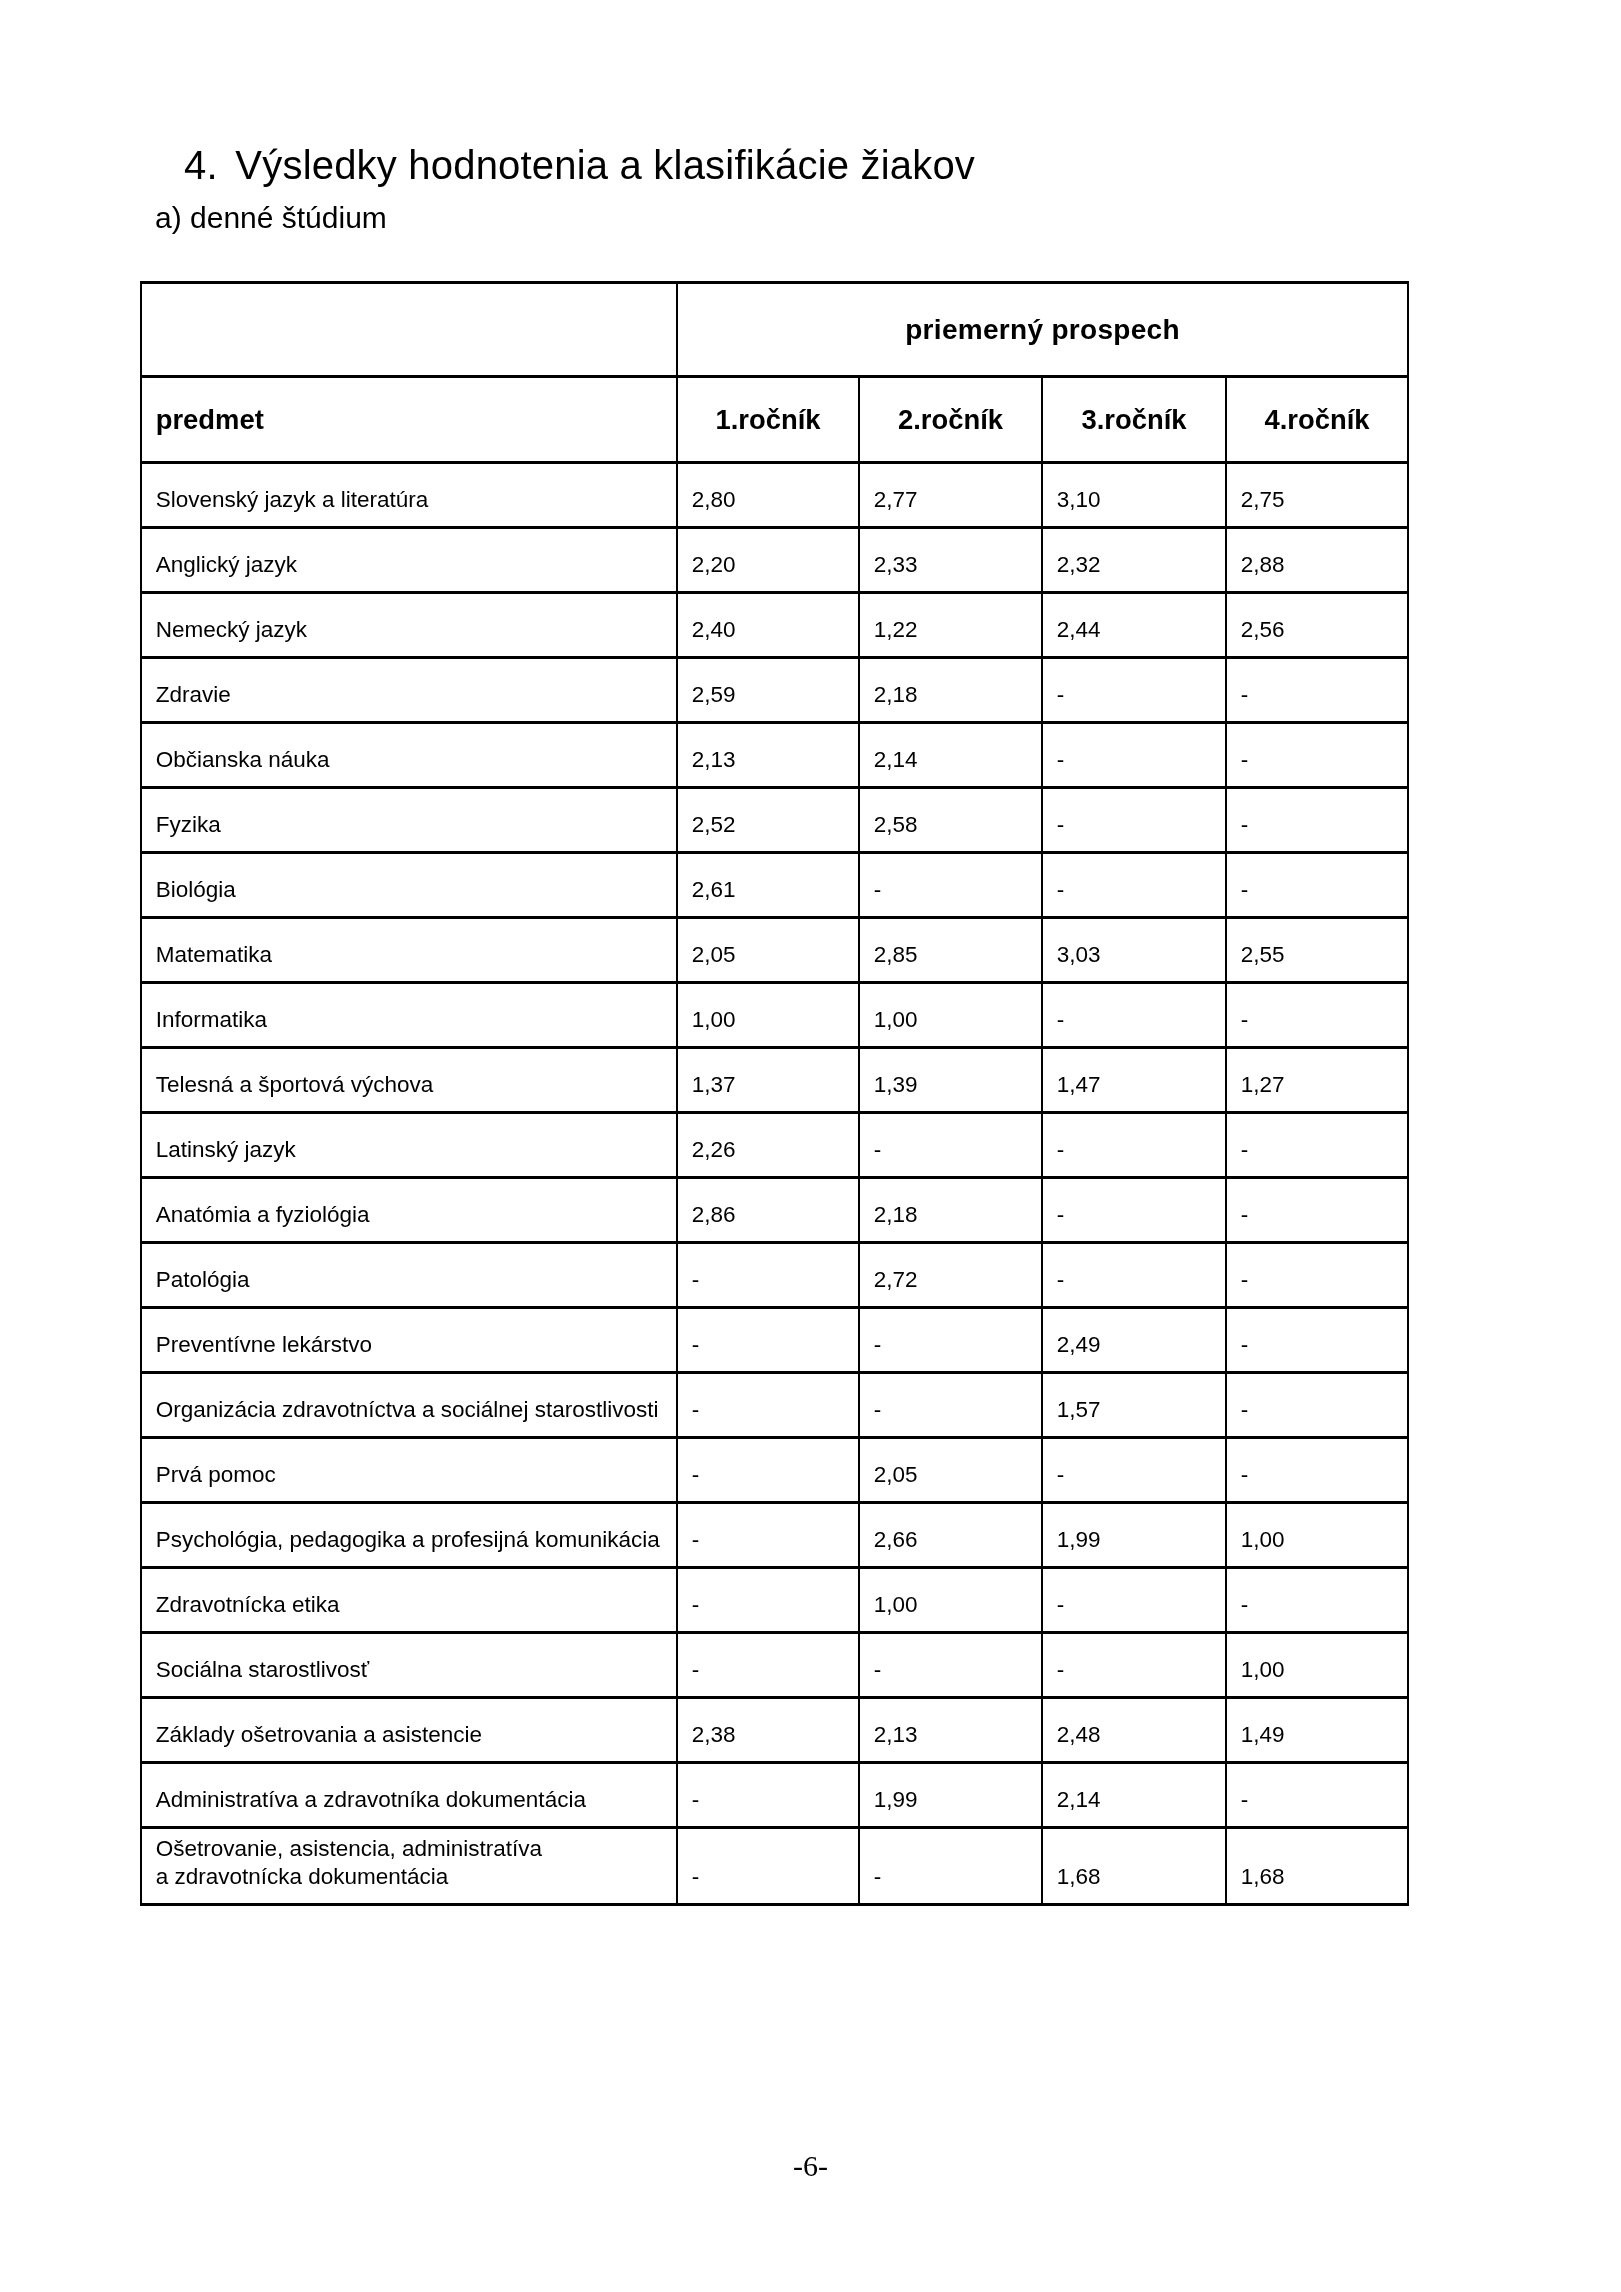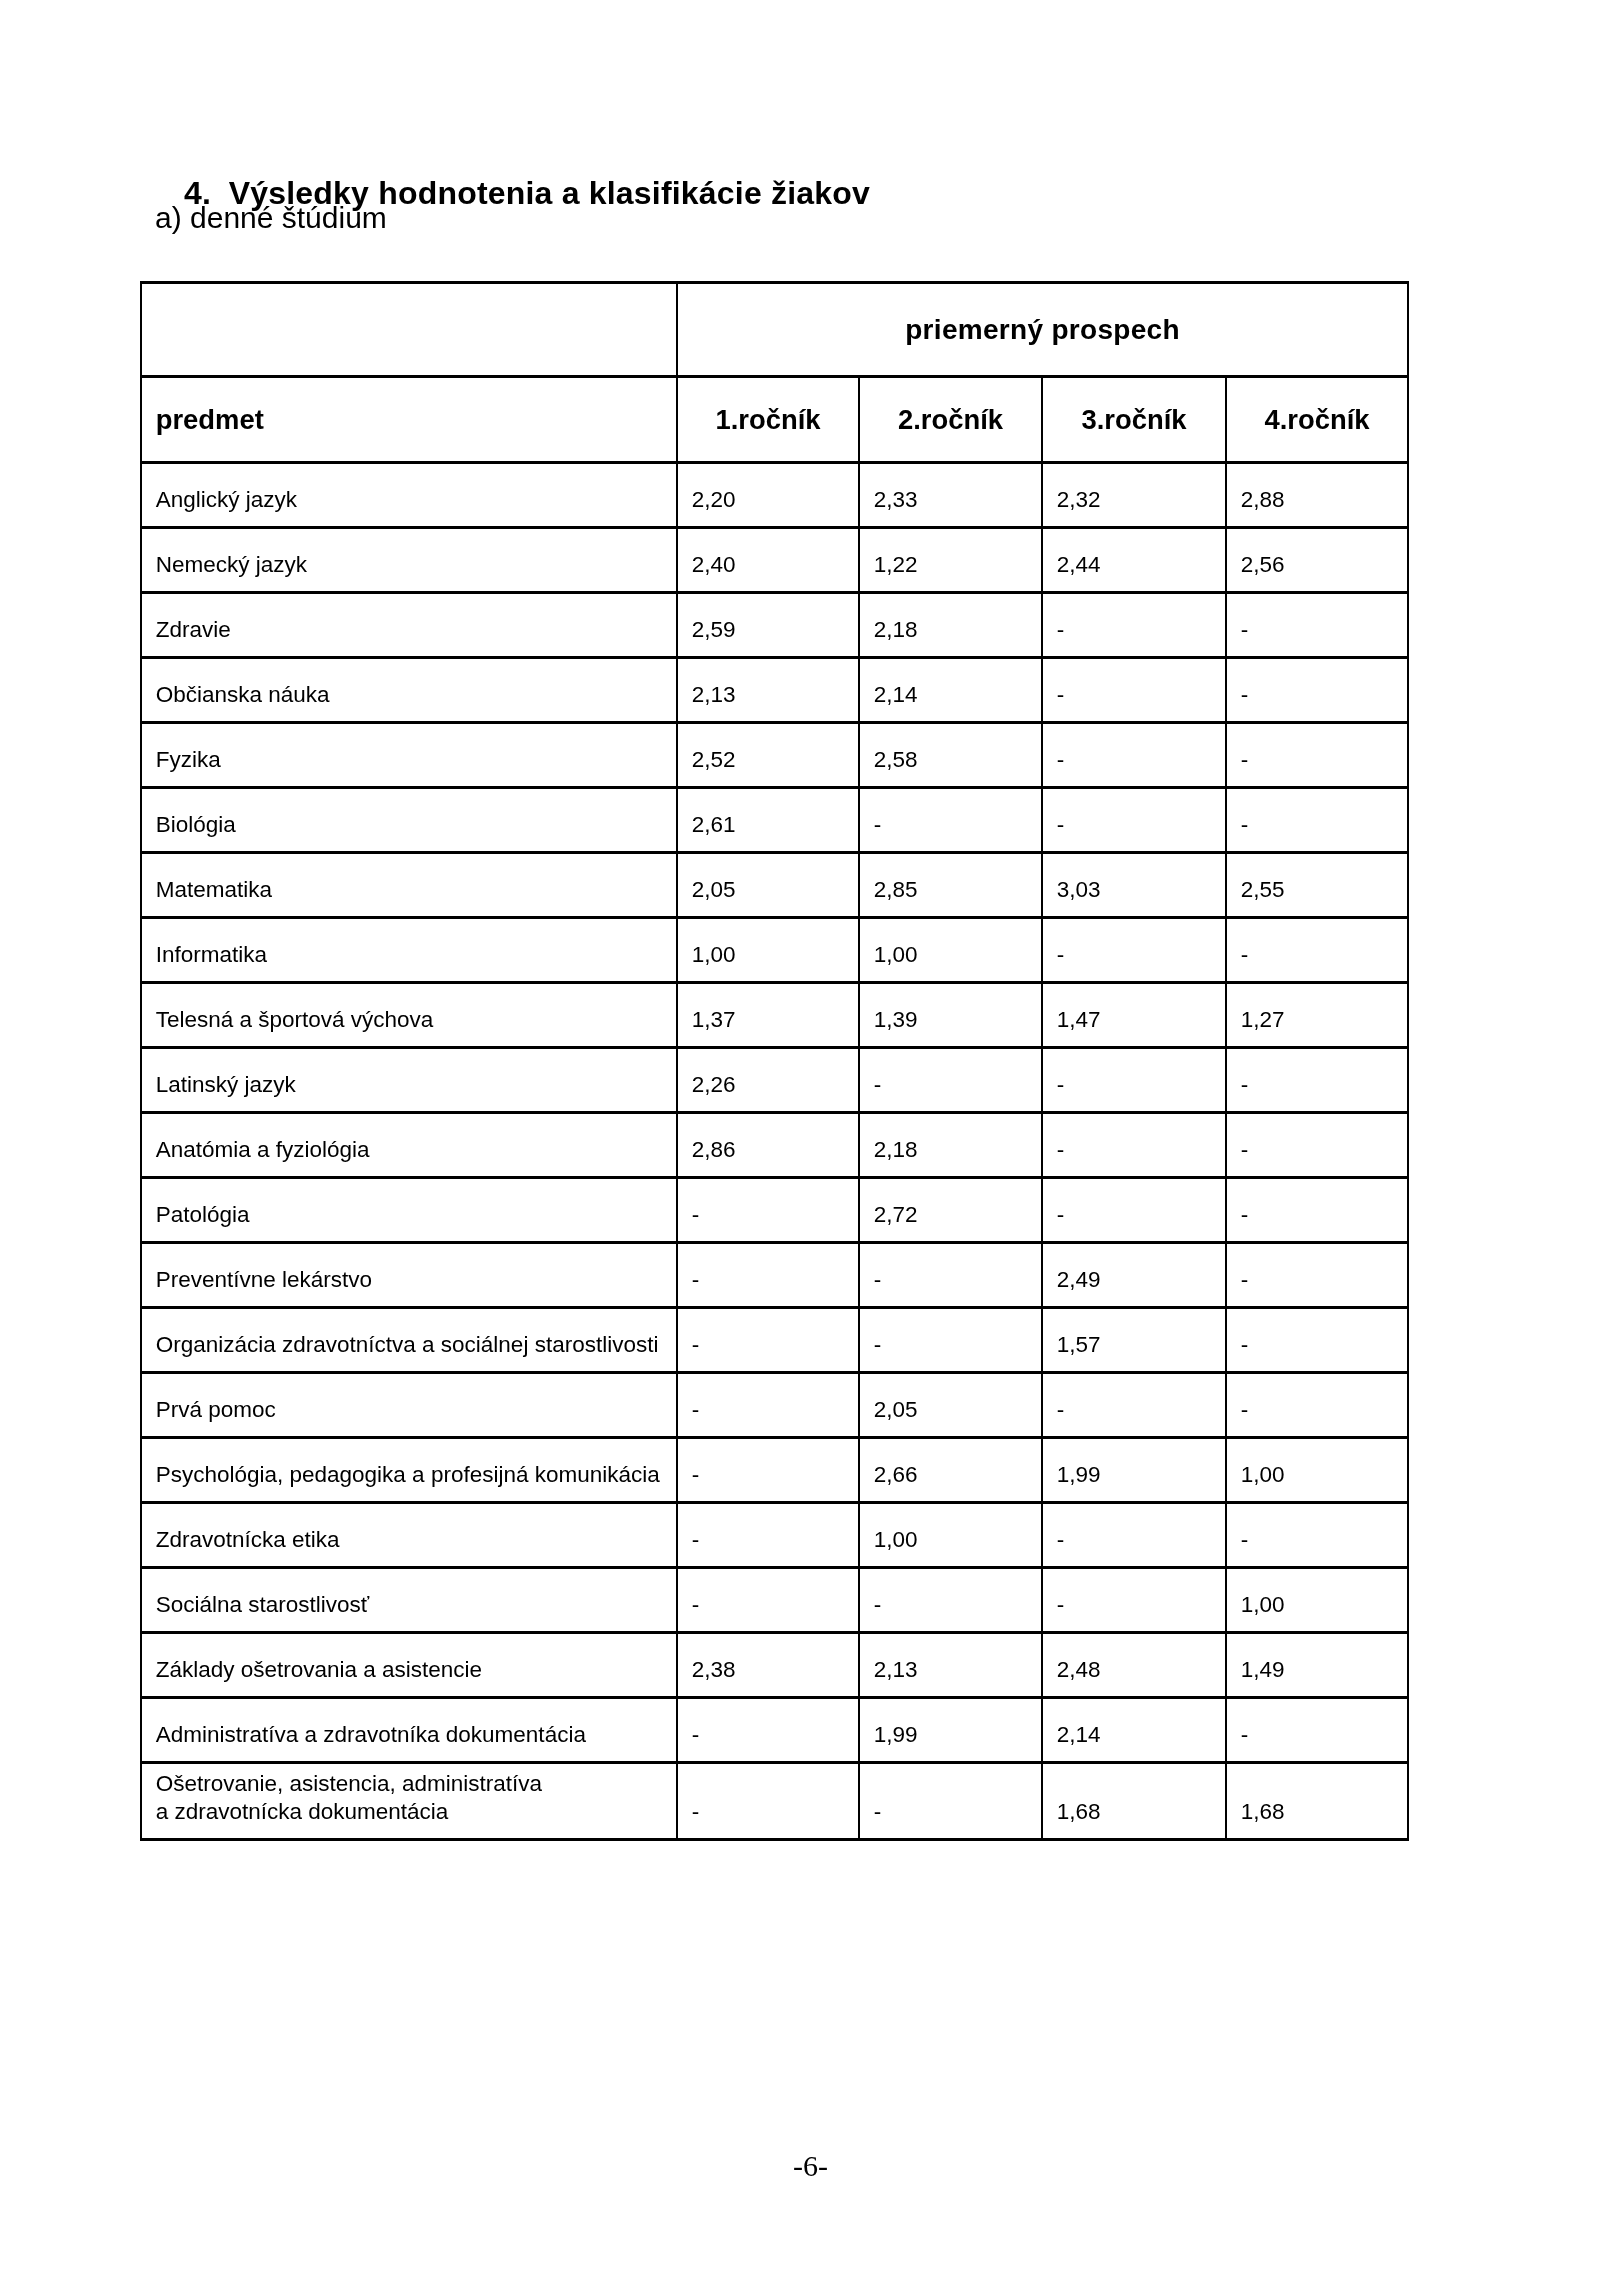--- a/index.html
+++ b/index.html
@@ -10,25 +10,24 @@
     margin: 0 auto;
     background: #ffffff;
     color: #000000;
     font-family: "Liberation Sans", sans-serif;
     overflow: hidden;
   }
   .heading {
     position: absolute;
     left: 184px;
     top: 143px;
-    font-size: 32px;
-    font-weight: bold;
+    font-size: 40px;
+    font-weight: normal;
     letter-spacing: 0.2px;
     white-space: nowrap;
-    margin-top: 32px;
   }
   .heading .num { display: inline-block; margin-right: 17.6px; }
   .subheading {
     position: absolute;
     left: 155px;
     top: 201px;
     font-size: 30px;
     white-space: nowrap;
   }
   table.grades {
@@ -108,20 +107,27 @@
       <tr class="cols-row">
         <th class="subject-head">predmet</th>
         <th class="col-head">1.ročník</th>
         <th class="col-head">2.ročník</th>
         <th class="col-head">3.ročník</th>
         <th class="col-head">4.ročník</th>
       </tr>
     </thead>
     <tbody id="rows">
         <tr>
+          <td class="subject">Slovenský jazyk a literatúra</td>
+          <td class="grade">2,80</td>
+          <td class="grade">2,77</td>
+          <td class="grade">3,10</td>
+          <td class="grade">2,75</td>
+        </tr>
+        <tr>
           <td class="subject">Anglický jazyk</td>
           <td class="grade">2,20</td>
           <td class="grade">2,33</td>
           <td class="grade">2,32</td>
           <td class="grade">2,88</td>
         </tr>
         <tr>
           <td class="subject">Nemecký jazyk</td>
           <td class="grade">2,40</td>
           <td class="grade">1,22</td>

